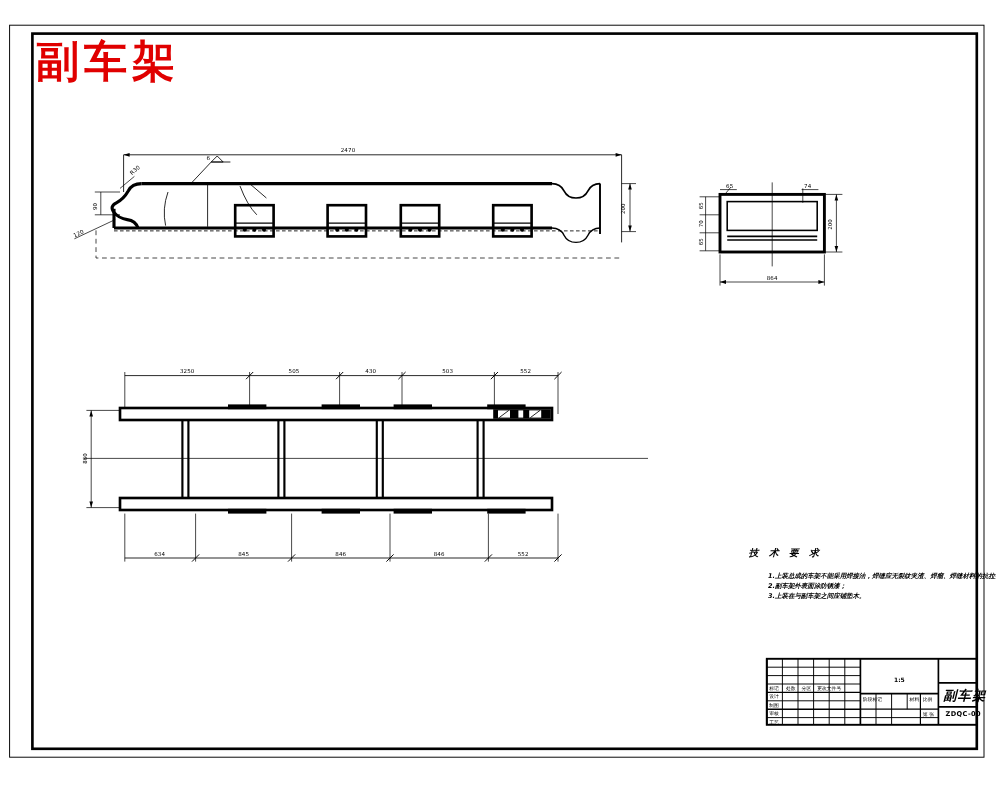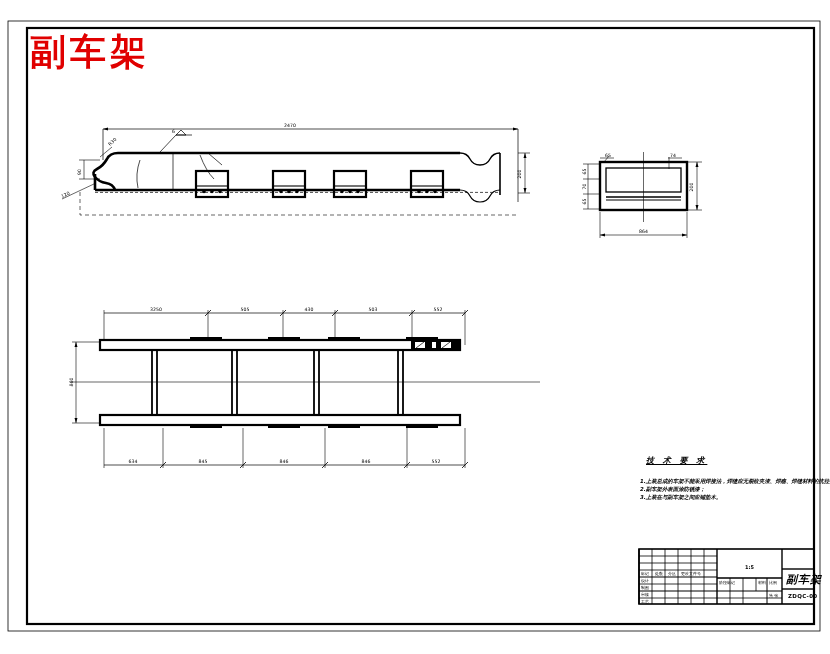--- a/index.html
+++ b/index.html
@@ -378,21 +378,21 @@
       <line x1="743" y1="578" x2="743" y2="604" stroke="#000" stroke-width="0.8"></line>
       <line x1="756" y1="578" x2="756" y2="591" stroke="#000" stroke-width="0.8"></line>
       <line x1="767" y1="578" x2="767" y2="604" stroke="#000" stroke-width="1.0"></line>
       <line x1="782" y1="549" x2="782" y2="604" stroke="#000" stroke-width="1.4"></line>
 
       <line x1="782" y1="569" x2="814" y2="569" stroke="#000" stroke-width="1.4"></line>
       <line x1="782" y1="589" x2="814" y2="589" stroke="#000" stroke-width="1.4"></line>
     </g>
   </svg>
 
-  <div class="notes-head" style="left:646px; top:455px;text-decoration:underline;">技 术 要 求</div>
+  <div class="notes-head" style="left:624px; top:455px;">技 术 要 求</div>
   <div class="notes-body" style="left:640px; top:477px;">
     <div>1.上装总成的车架不能采用焊接法，焊缝应无裂纹夹渣、焊瘤、焊缝材料的抗拉强度不低于370MPa；</div>
     <div>2.副车架外表面涂防锈漆；</div>
     <div>3.上装在与副车架之间应铺垫木。</div>
   </div>
 
   <div class="tb-text tb-name" style="left:786px; top:572px;">副车架</div>
   <div class="tb-text tb-code" style="left:788px; top:593px;">ZDQC-00</div>
   <div class="tb-text tb-mid" style="left:745px; top:564px;">1:5</div>
   <div class="tb-text tb-small" style="left:719px; top:580px;">阶段标记</div>

